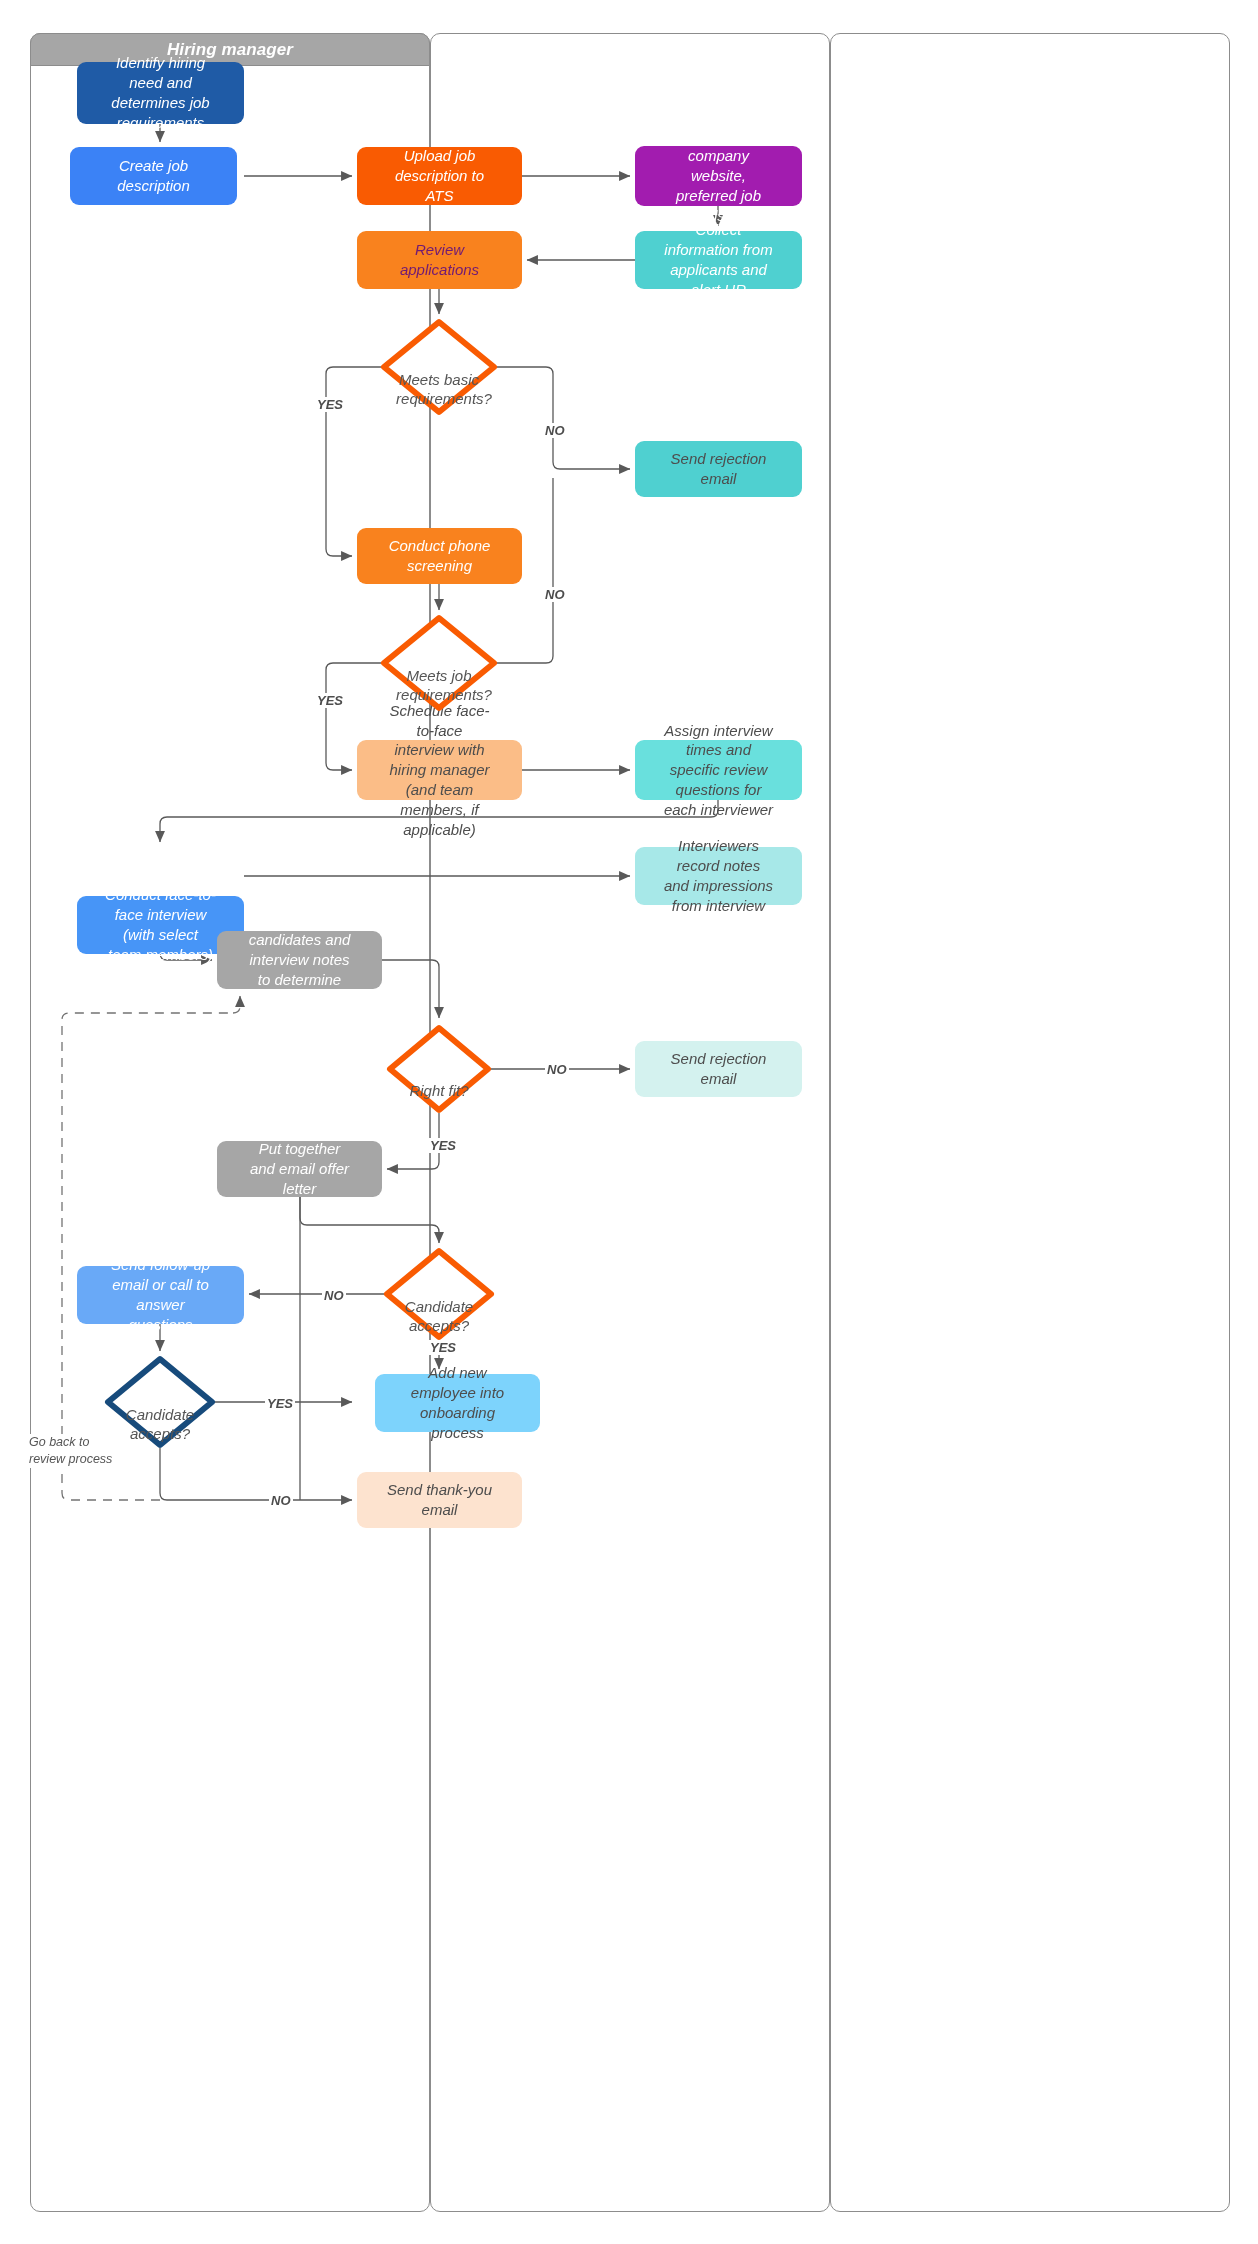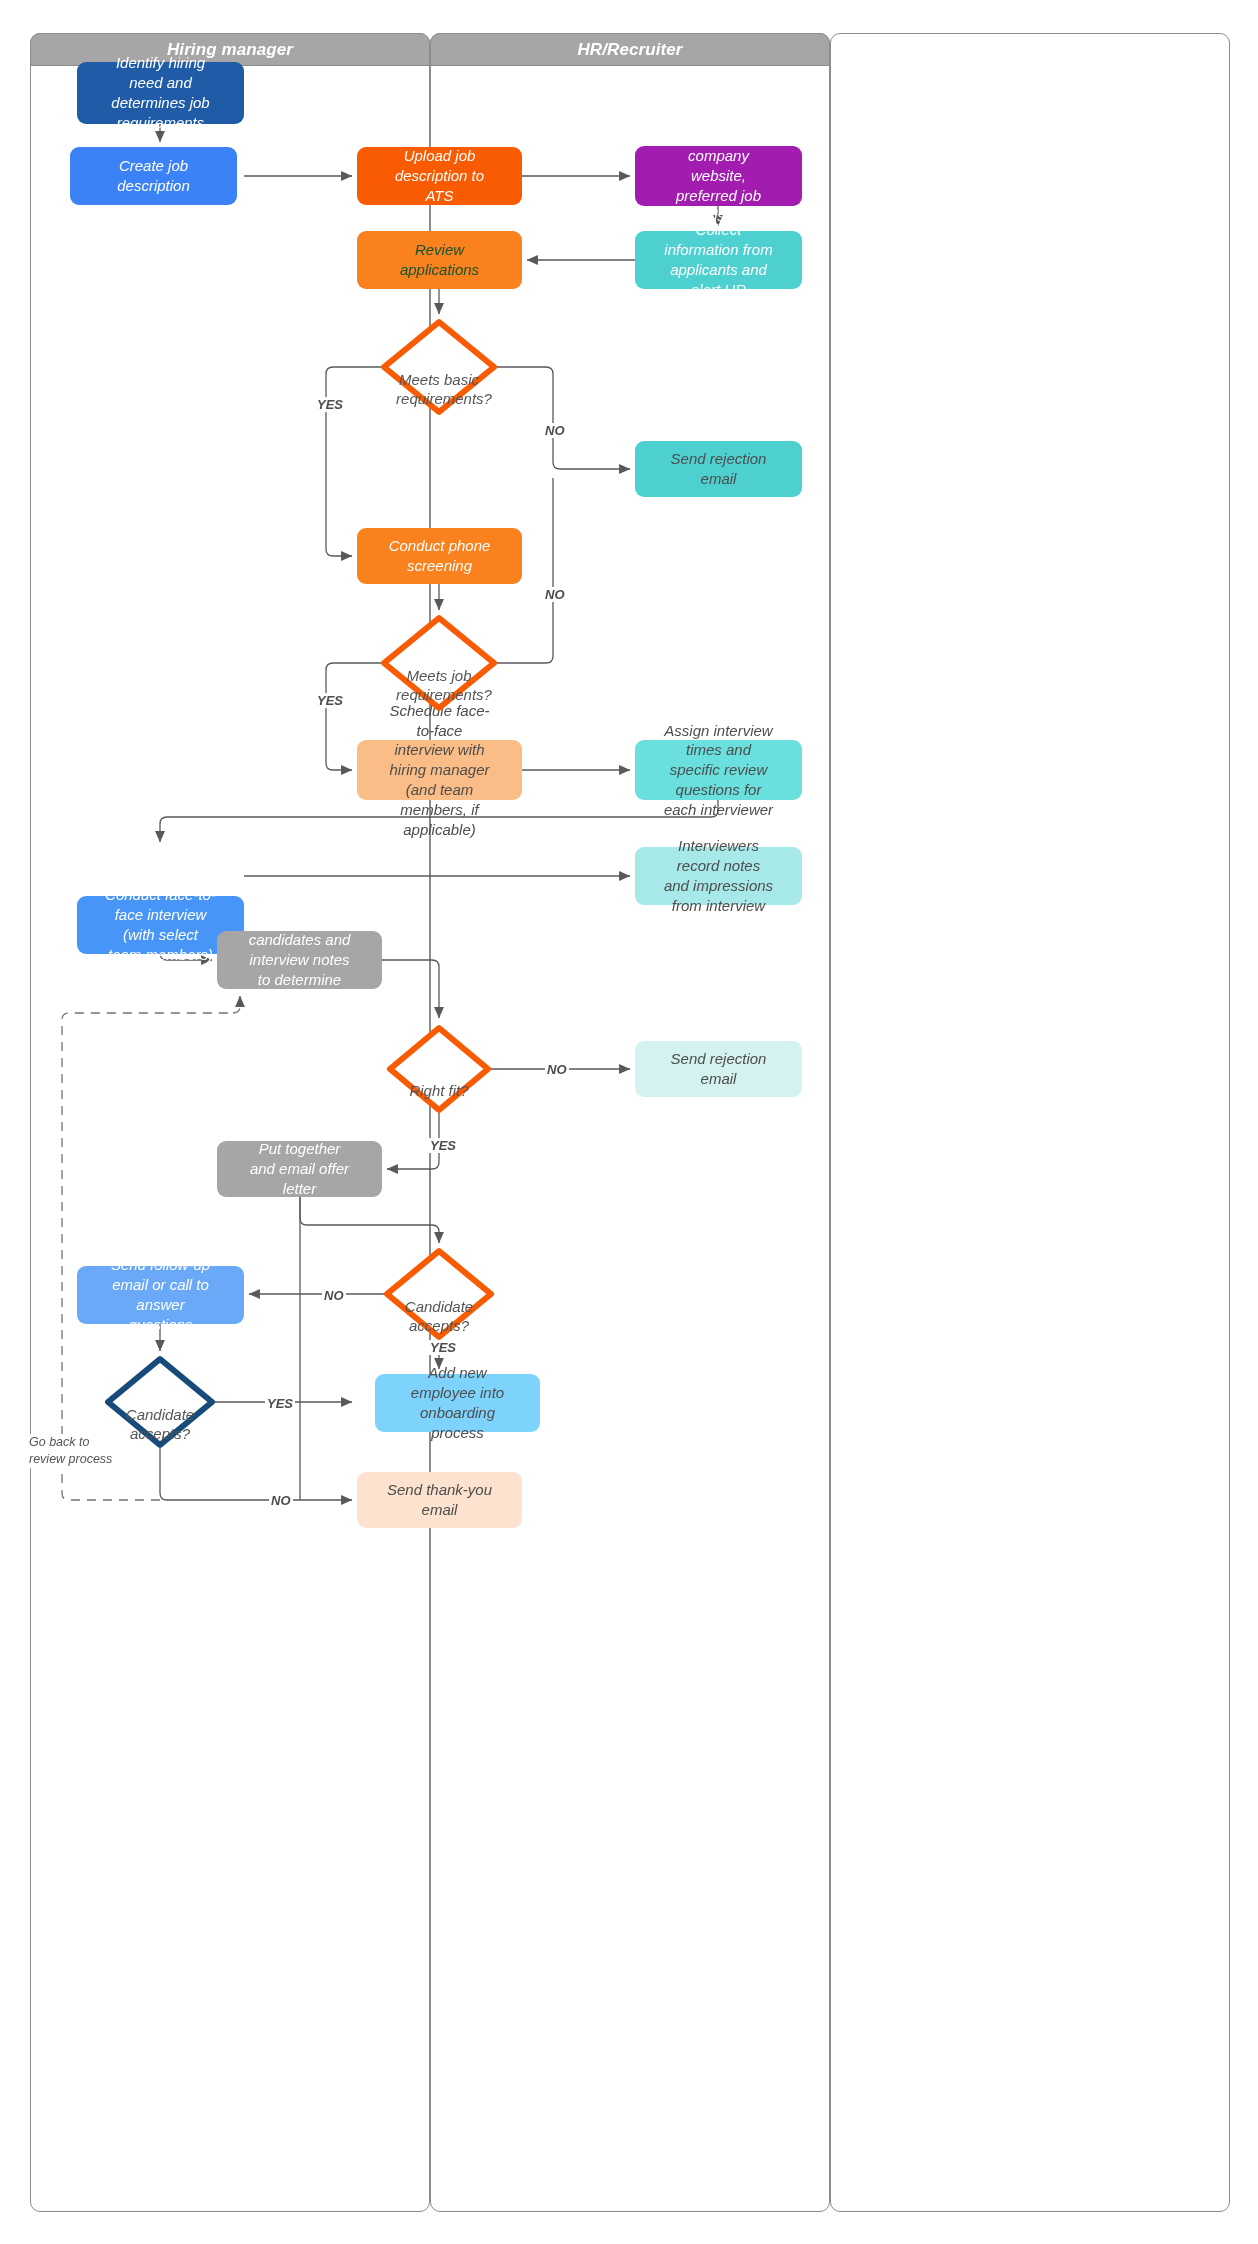--- a/index.html
+++ b/index.html
@@ -116,23 +116,20 @@
 
 <div id="canvas">
 
   <div class="lane" id="lane0" style="left: 30px; top: 33px; width: 400px; height: 2179px;"></div>
   <div class="lane" id="lane1" style="left: 430px; top: 33px; width: 400px; height: 2179px;"></div>
   <div class="lane" id="lane2" style="left: 830px; top: 33px; width: 400px; height: 2179px;"></div>
 
   <div class="lane-header" id="lh0" style="left: 30px; top: 33px; width: 400px; height: 33px;">
     <span>Hiring manager</span>
   </div>
-  <div class="lane-header" id="lh1" style="left: 430px; top: 33px; width: 400px; height: 33px;">
-    <span>HR/Recruiter</span>
-  </div>
 
   <svg id="edges" xmlns="http://www.w3.org/2000/svg">
     <defs>
       <marker id="ah" markerWidth="9" markerHeight="9" refX="8.4" refY="4.5" orient="auto" markerUnits="strokeWidth">
         <path d="M0,0.7 L8.6,4.5 L0,8.3 z" fill="#595959"></path>
       </marker>
     </defs>
     <g fill="none" stroke="#595959" stroke-width="1.3" marker-end="url(#ah)">
 
       <path d="M160,124 L160,142"></path>
@@ -201,21 +198,21 @@
       </div>
       <div class="node" style="left: 357px; top: 147px; width: 165px; height: 58px; background: rgb(249, 91, 2); color: rgb(255, 255, 255);">
         <span>Upload job description to ATS</span>
       </div>
       <div class="node" style="left: 635px; top: 146px; width: 167px; height: 60px; background: #a21caf; color: rgb(255, 255, 255);">
         <span>Post job opening to company website, preferred job boards, and social media</span>
       </div>
       <div class="node" style="left: 635px; top: 231px; width: 167px; height: 58px; background: rgb(79, 208, 208); color: rgb(255, 255, 255);">
         <span>Collect information from applicants and alert HR</span>
       </div>
-      <div class="node" style="left: 357px; top: 231px; width: 165px; height: 58px; background: rgb(249, 130, 30); color: #14532d;">
+      <div class="node" style="left: 357px; top: 231px; width: 165px; height: 58px; background: rgb(249, 130, 30); color: #701a75;">
         <span>Review applications</span>
       </div>
       <div class="node" style="left: 635px; top: 441px; width: 167px; height: 56px; background: rgb(79, 208, 208); color: rgb(77, 77, 77);">
         <span>Send rejection email</span>
       </div>
       <div class="node" style="left: 357px; top: 528px; width: 165px; height: 56px; background: rgb(249, 130, 30); color: rgb(255, 255, 255);">
         <span>Conduct phone screening</span>
       </div>
       <div class="node" style="left: 357px; top: 740px; width: 165px; height: 60px; background: rgb(251, 189, 135); color: rgb(77, 77, 77);">
         <span>Schedule face-to-face interview with hiring manager (and team members, if applicable)</span>

